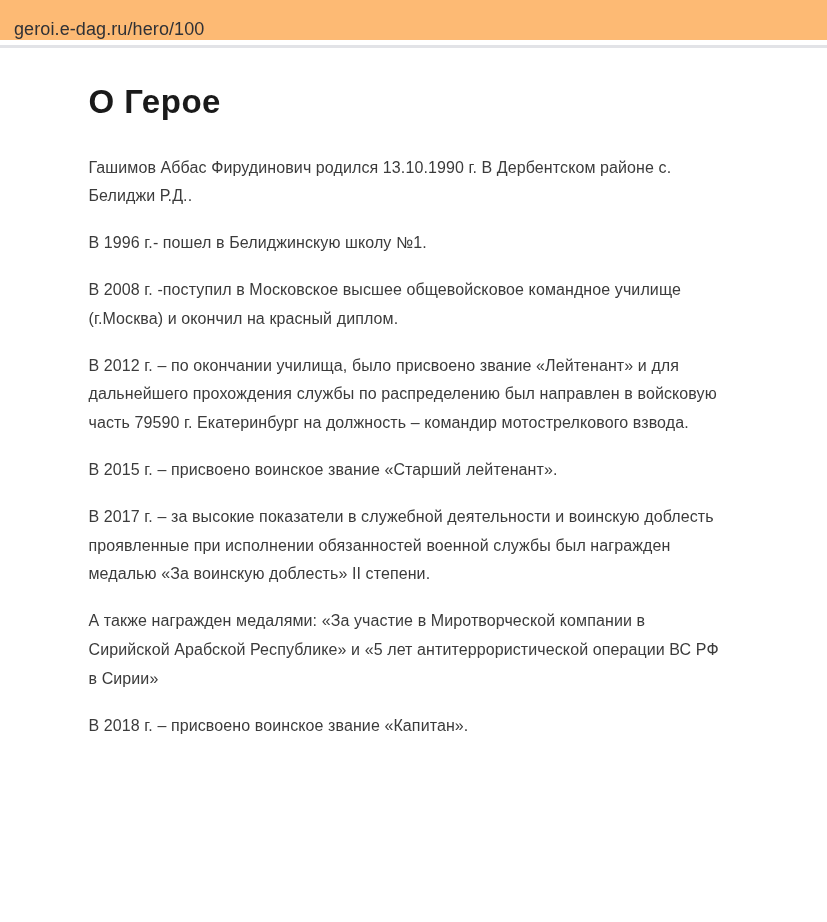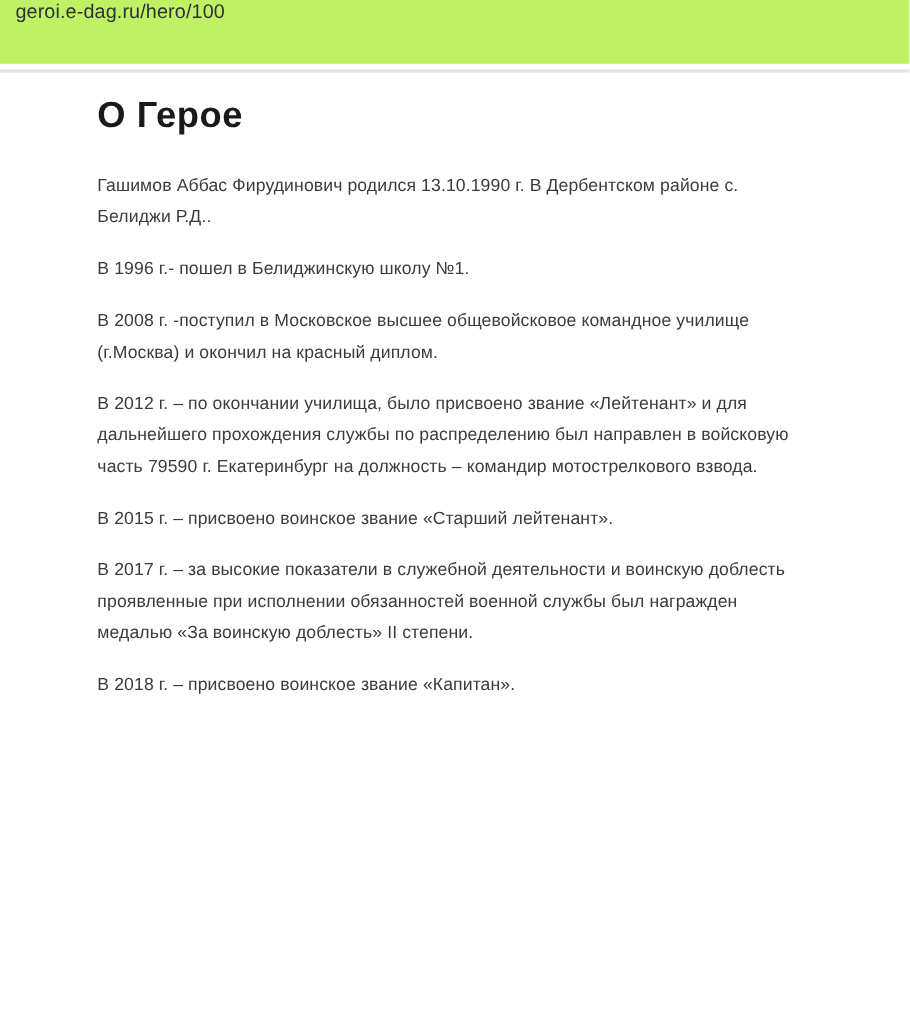--- a/index.html
+++ b/index.html
@@ -10,45 +10,45 @@
   }
   .viewport {
     width: 827px;
     height: 922px;
     background: #ffffff;
     overflow: hidden;
     position: relative;
   }
   
   .address-bar {
-    height: 58px;
-    background: #bef264;
+    height: 40px;
+    background: #fdba74;
     display: flex;
-    align-items: flex-start;
+    align-items: flex-end;
     padding: 0 14px;
     box-sizing: border-box;
     cursor: text;
   }
   .address-bar .url-text {
     font-size: 18px;
     color: #2F3136;
     letter-spacing: 0.1px;
     white-space: nowrap;
   }
   .header-divider {
     margin-top: 5px;
     height: 3px;
     background: #E2E3E7;
     width: 100%;
   }
   
   .content {
     max-width: 650px;
     margin: 0 auto;
-    padding-top: 18px;
+    padding-top: 34px;
     box-sizing: border-box;
   }
   h1.page-title {
     font-size: 33px;
     line-height: 1.2;
     font-weight: 700;
     color: #1A1A1A;
     margin: 0 0 32px 0;
     letter-spacing: 0.5px;
   }
@@ -76,16 +76,17 @@
 
   <main class="content">
     <h1 class="page-title">О Герое</h1>
 
     <p class="bio-paragraph">Гашимов Аббас Фирудинович родился 13.10.1990 г. В Дербентском районе с. Белиджи Р.Д..</p>
     <p class="bio-paragraph">В 1996 г.- пошел в Белиджинскую школу №1.</p>
     <p class="bio-paragraph">В 2008 г. -поступил в Московское высшее общевойсковое командное училище (г.Москва) и окончил на красный диплом.</p>
     <p class="bio-paragraph">В 2012 г. – по окончании училища, было присвоено звание «Лейтенант» и для дальнейшего прохождения службы по распределению был направлен в войсковую часть 79590 г. Екатеринбург на должность – командир мотострелкового взвода.</p>
     <p class="bio-paragraph">В 2015 г. – присвоено воинское звание «Старший лейтенант».</p>
     <p class="bio-paragraph">В 2017 г. – за высокие показатели в служебной деятельности и воинскую доблесть проявленные при исполнении обязанностей военной службы был награжден медалью «За воинскую доблесть» II степени.</p>
+    <p class="bio-paragraph">А также награжден медалями: «За участие в Миротворческой компании в Сирийской Арабской Республике» и «5 лет антитеррористической операции ВС РФ в Сирии»</p>
     <p class="bio-paragraph">В 2018 г. – присвоено воинское звание «Капитан».</p>
   </main>
 
 </div>
 
 </body></html>

